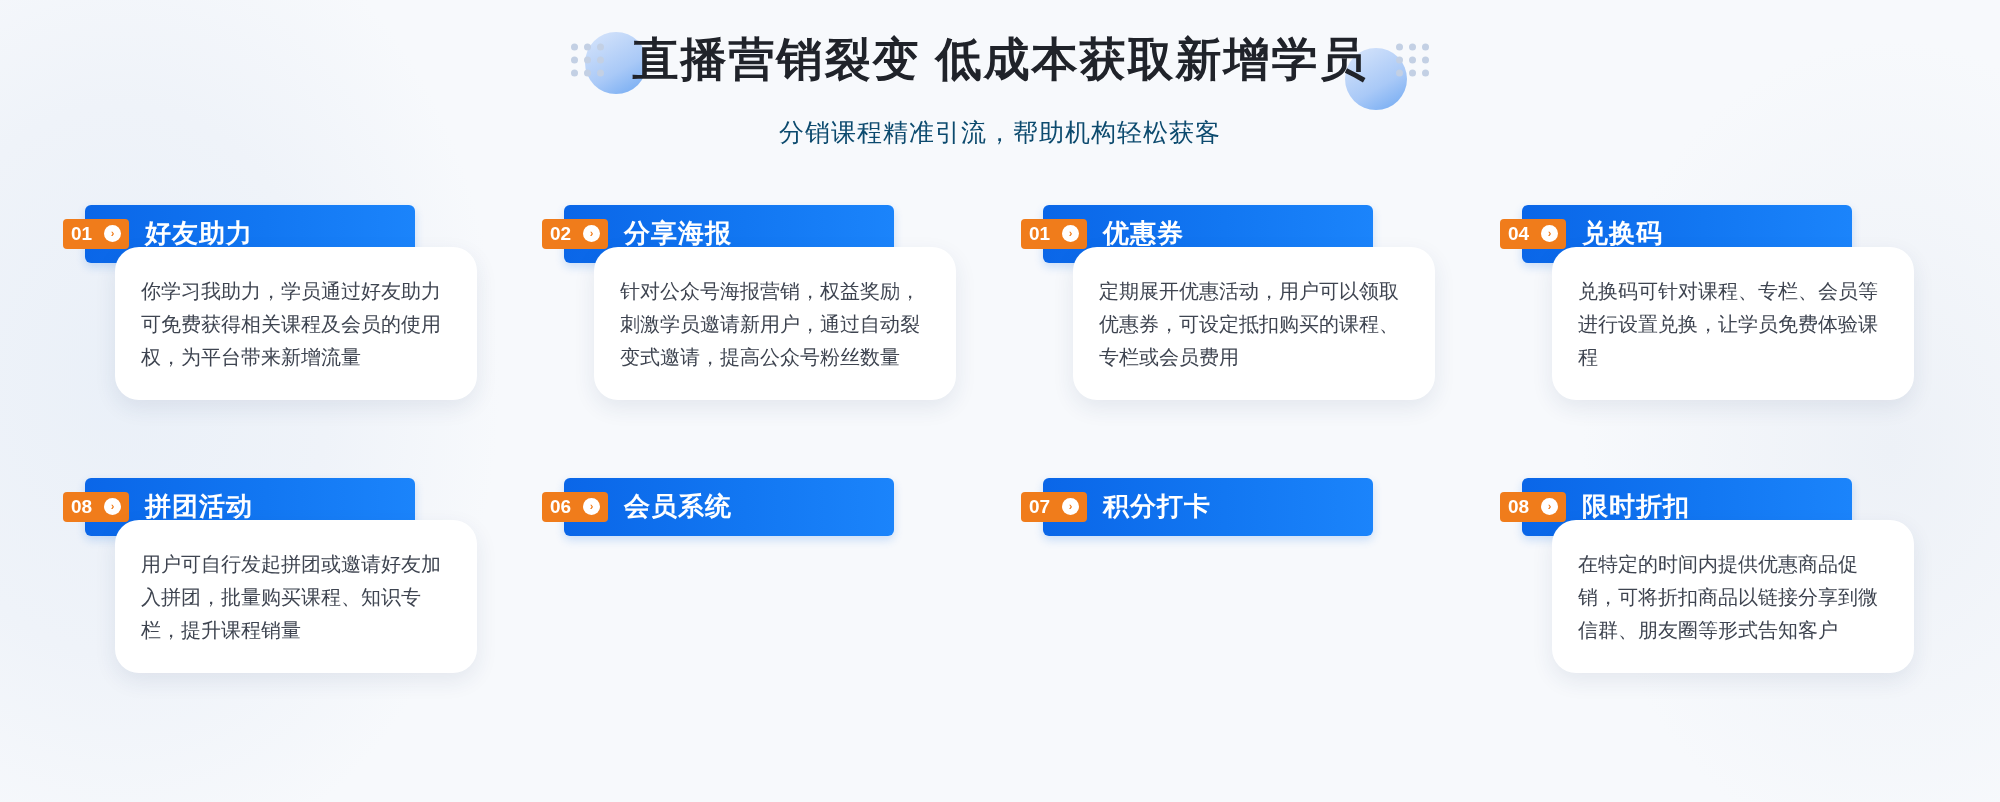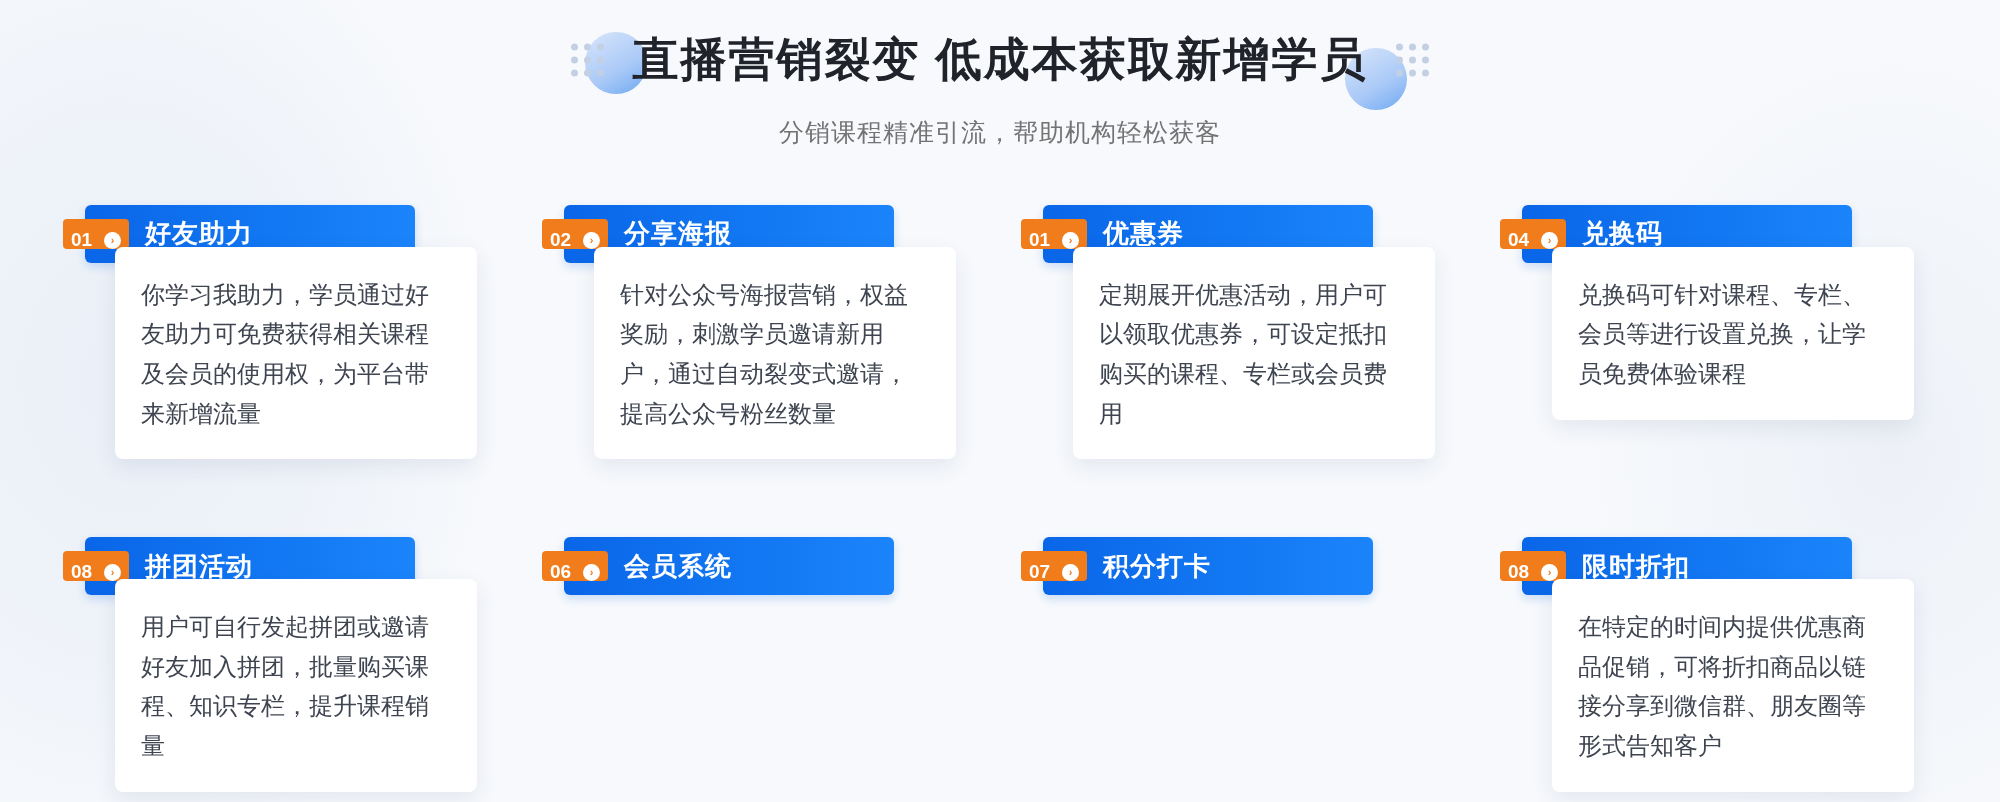--- a/index.html
+++ b/index.html
@@ -78,21 +78,21 @@
     border-radius: 50%;
     background: linear-gradient(150deg, #d9e6fb 0%, #a9c9f7 60%, #6ea8f2 100%);
     z-index: 1;
   }
   .circle-accent.c1 { left: 22px; top: 2px; }
   .circle-accent.c2 { right: 30px; top: 18px; }
 
   .subtitle {
     margin-top: 26px;
     font-size: 25px;
-    color: #737373;
+    color: #0c4a6e;
     letter-spacing: 1px;
   }
 
   
   .grid {
     position: relative;
     margin: 56px auto 0;
     width: 1850px;
     display: grid;
     grid-template-columns: repeat(4, 1fr);
@@ -118,21 +118,21 @@
   }
   .num-badge {
     background: #f07c1b;
     color: #fff;
     font-size: 19px;
     font-weight: bold;
     height: 30px;
     min-width: 66px;
     border-radius: 4px;
     display: flex;
-    align-items: flex-end;
+    align-items: center;
     justify-content: center;
     gap: 12px;
     padding: 0 7px;
     margin-left: -34px;
   }
   .num-badge .n { line-height: 1; }
   .arrow-circle {
     width: 17px; height: 17px;
     border-radius: 50%;
     background: #fff;
@@ -152,24 +152,24 @@
     letter-spacing: 1px;
   }
   
   .card-body {
     position: relative;
     margin-top: -16px;
     margin-left: 40px;
     width: 362px;
     min-height: 138px;
     background: #fff;
-    border-radius: 8px;
+    border-radius: 24px;
     box-shadow: 0 8px 22px rgba(31,56,95,0.09);
     padding: 28px 26px 26px 26px;
-    font-size: 24px;
+    font-size: 20px;
     line-height: 1.65;
     color: #3c4椒 ;
     color: #3e4450;
   }
   .row-2 .card-body { min-height: 150px; }
 </style>
 </head>
 <body>
 
 <div class="page">

